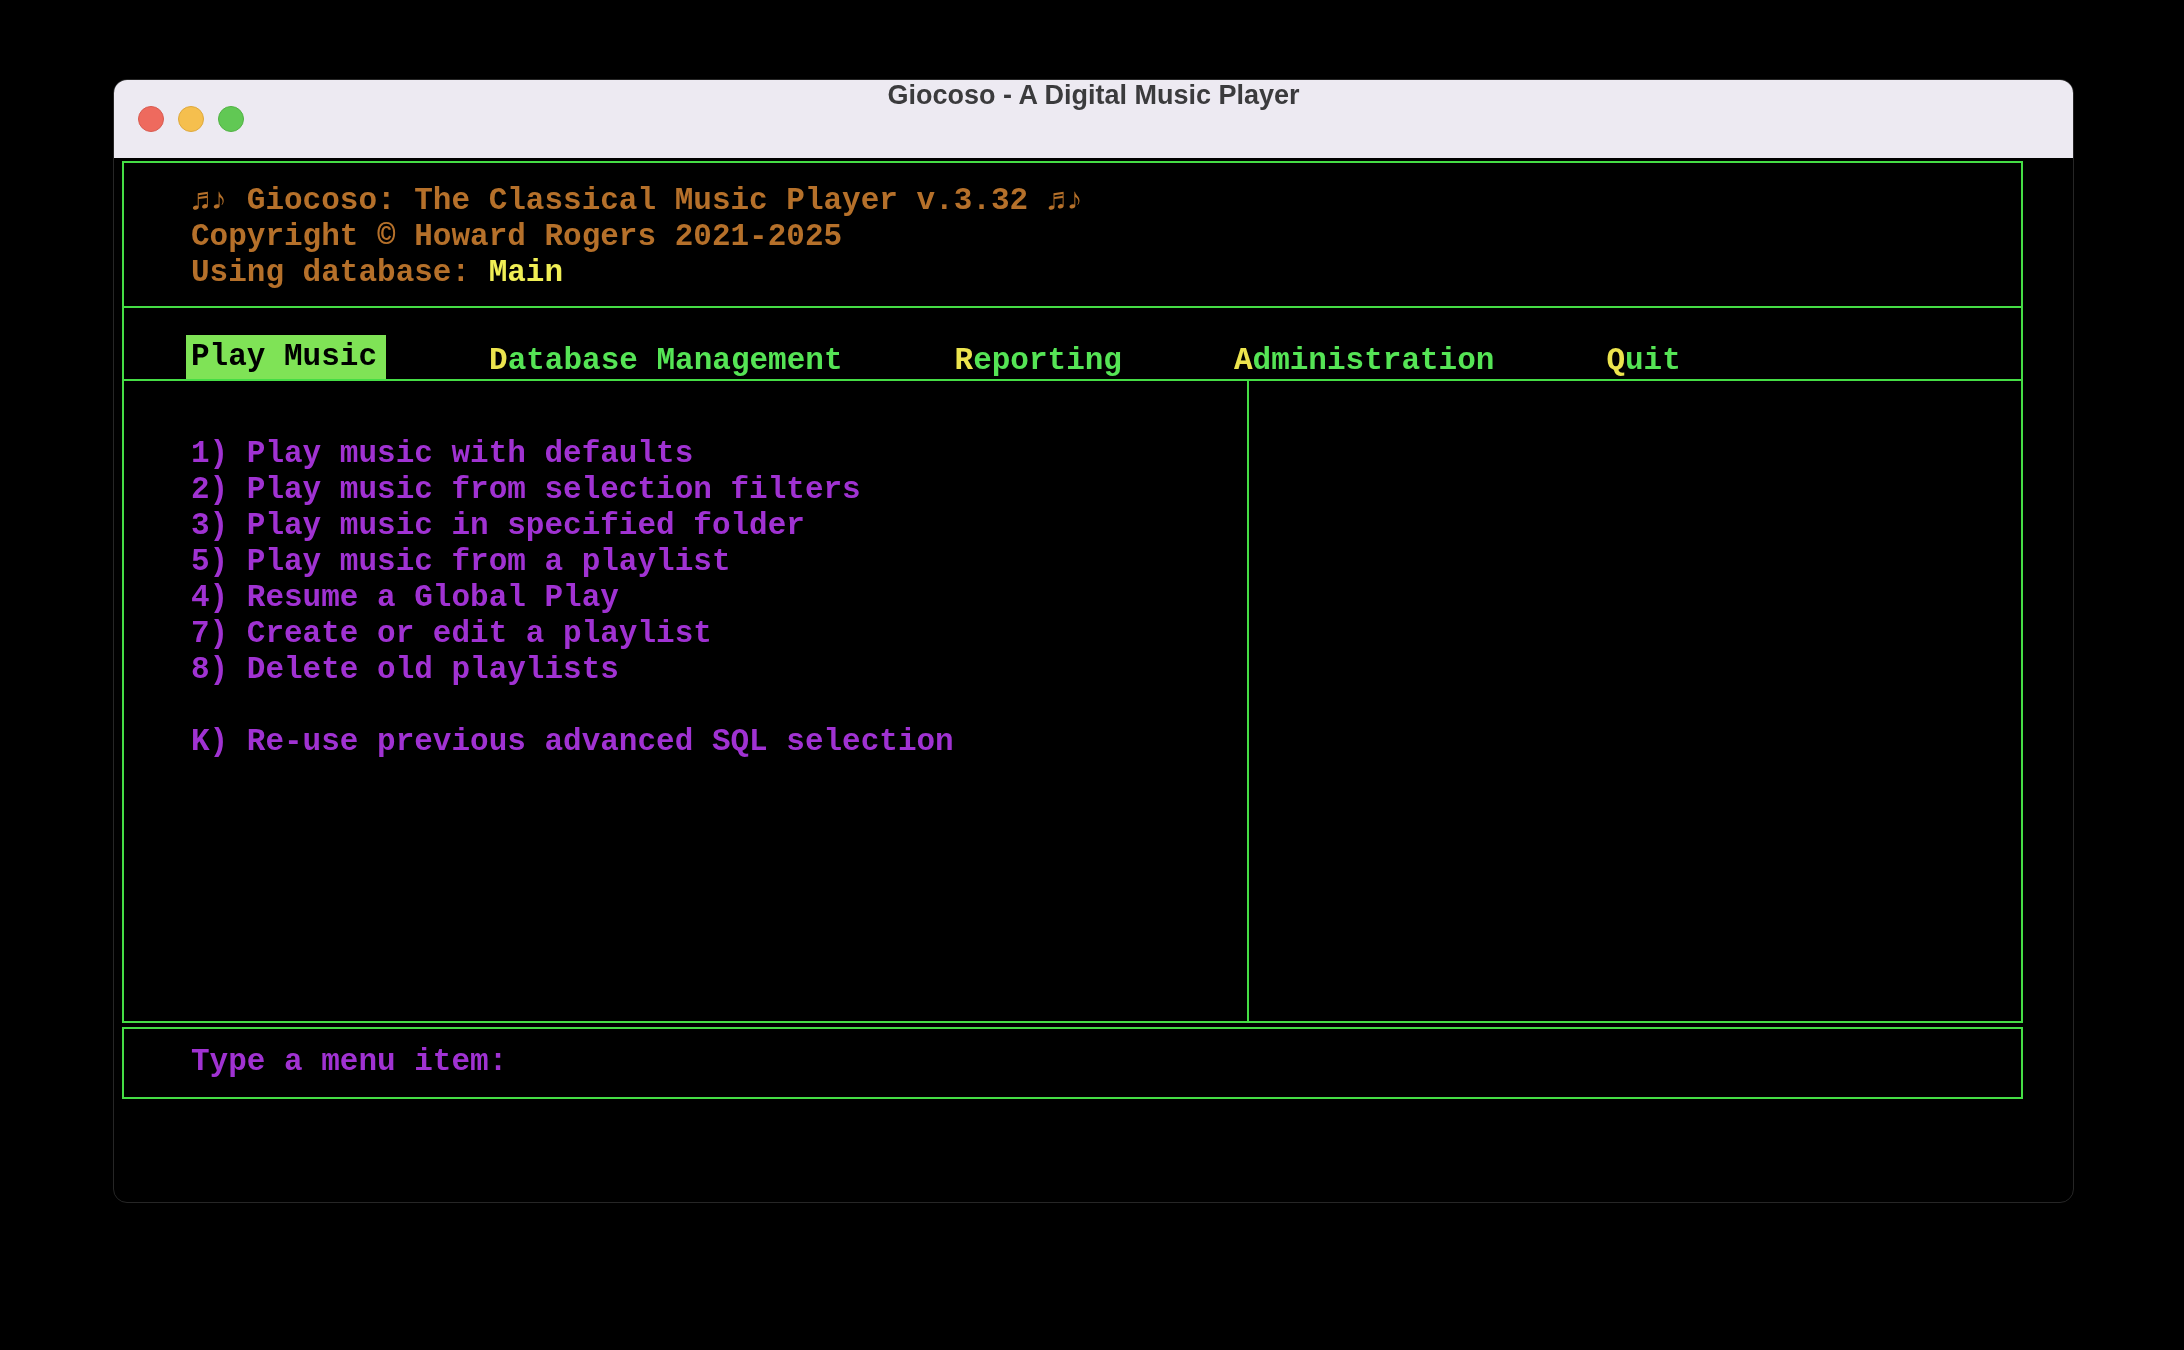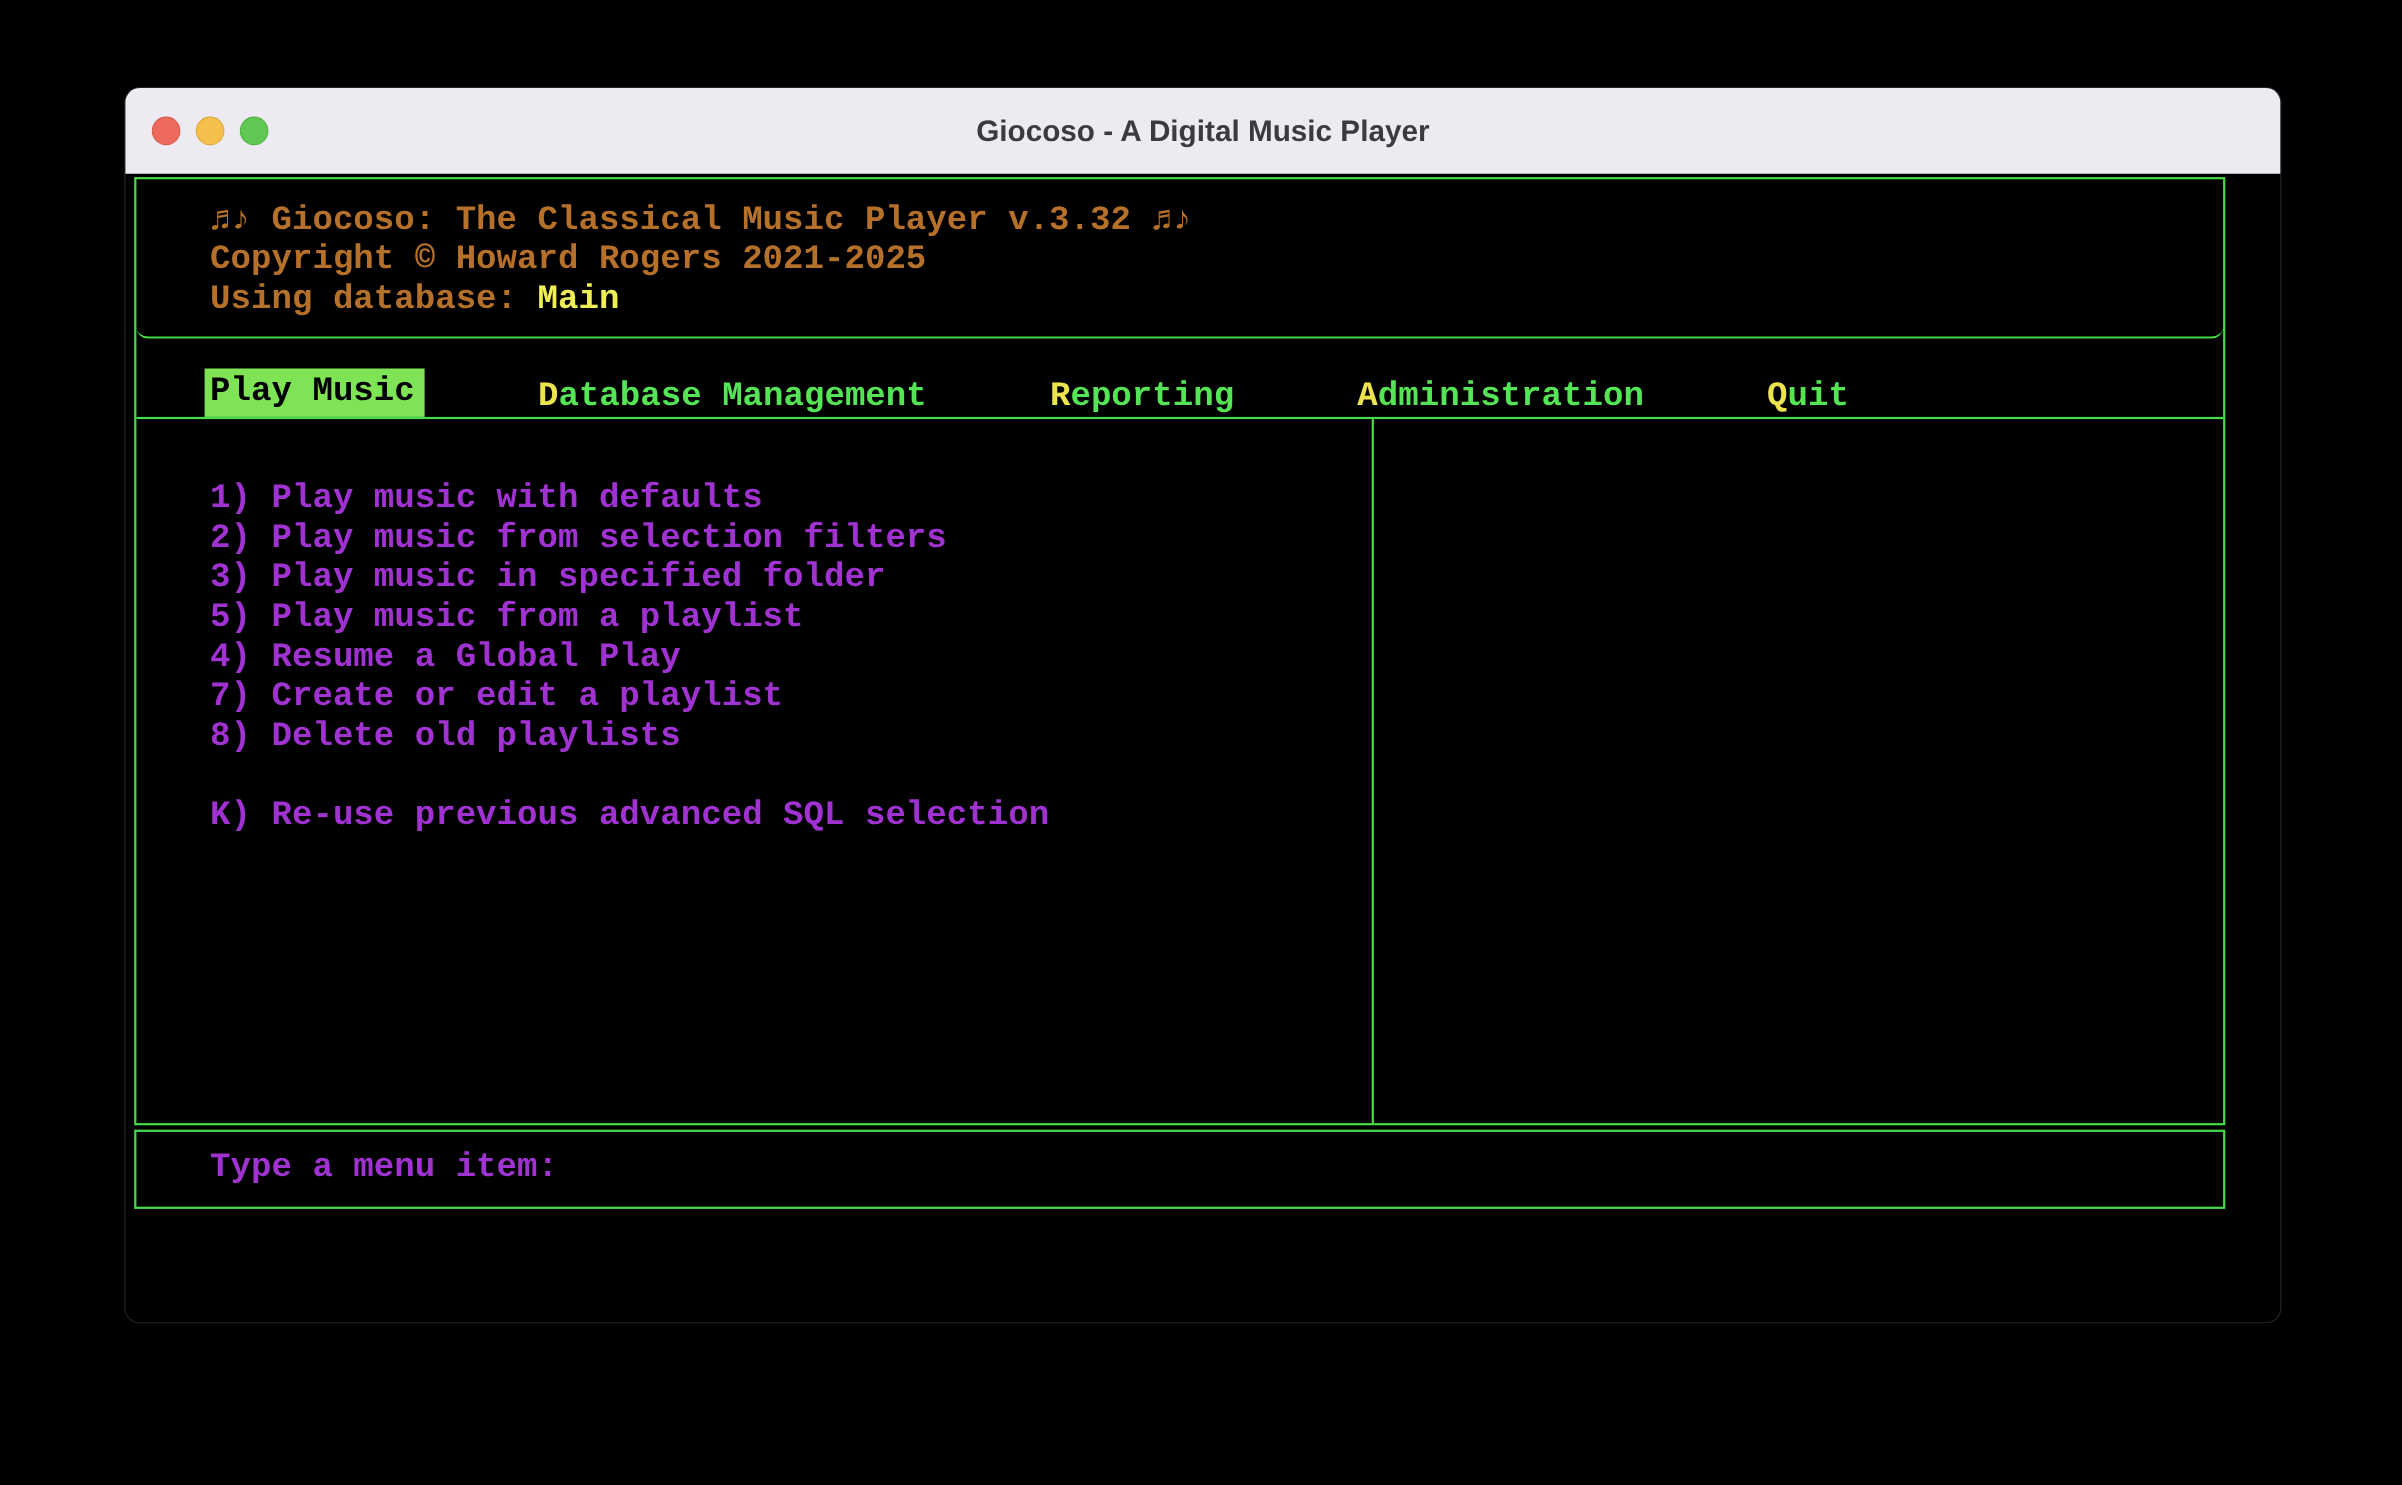--- a/index.html
+++ b/index.html
@@ -15,36 +15,36 @@
   *{margin:0;padding:0;box-sizing:border-box;}
   html,body{width:2184px;height:1350px;background:#000;overflow:hidden;}
   .window{
     position:absolute;left:113px;top:79px;width:1961px;height:1124px;
     background:#000;border:1px solid #262626;border-radius:14px;
     box-shadow:0 30px 80px rgba(0,0,0,0.9);
   }
   .titlebar{
     height:78px;background:var(--titlebar);
     border-radius:13px 13px 0 0;position:relative;
-    display:flex;align-items:center;justify-content:center;
+    display:flex;justify-content:center;
   }
   .traffic{position:absolute;left:24px;top:0;height:100%;display:flex;align-items:center;gap:14px;}
   .tl{width:26px;height:26px;border-radius:50%;display:inline-block;}
   .tl.red{background:#ee6a5e;border:1px solid #d95b50;}
   .tl.yellow{background:#f5bf4e;border:1px solid #dfa93b;}
   .tl.green{background:#61c854;border:1px solid #51b344;}
   .title{font:bold 27px "Liberation Sans",sans-serif;color:#3b3b3d;}
 
   .terminal{
     position:absolute;left:8px;top:81px;width:1901px;
     font-family:"Liberation Mono","DejaVu Sans Mono","DejaVu Sans",monospace;
     font-weight:bold;font-size:31px;line-height:36px;
   }
   .box-main{height:862px;border:2px solid var(--green);}
-  .header-sec{height:145px;border-bottom:2px solid var(--green);padding:20px 0 0 67px;color:var(--orange);border-radius:11px;}
+  .header-sec{height:145px;border-bottom:2px solid var(--green);padding:20px 0 0 67px;color:var(--orange);}
   .dbname{color:var(--db-yellow);font-family:Liberation Mono, monospace;}
   .menubar{height:73px;border-bottom:2px solid var(--green);display:flex;align-items:flex-end;padding-left:67px;color:var(--menu-green);}
   .mitem{margin-right:112px;white-space:pre;cursor:default;}
   .mitem .hot{color:var(--hotkey-yellow);}
   .mitem.selected{background:var(--sel-bg);color:#000;padding:4px 9px 4px 5px;margin-left:-5px;margin-right:103px;}
   .mitem.selected .hot{color:#000;}
   .panes{display:flex;height:640px;}
   .left-pane{width:1125px;border-right:2px solid var(--green);padding:55px 0 0 67px;color:var(--purple);}
   .right-pane{flex:1;}
   .pline{white-space:pre;height:36px;}

